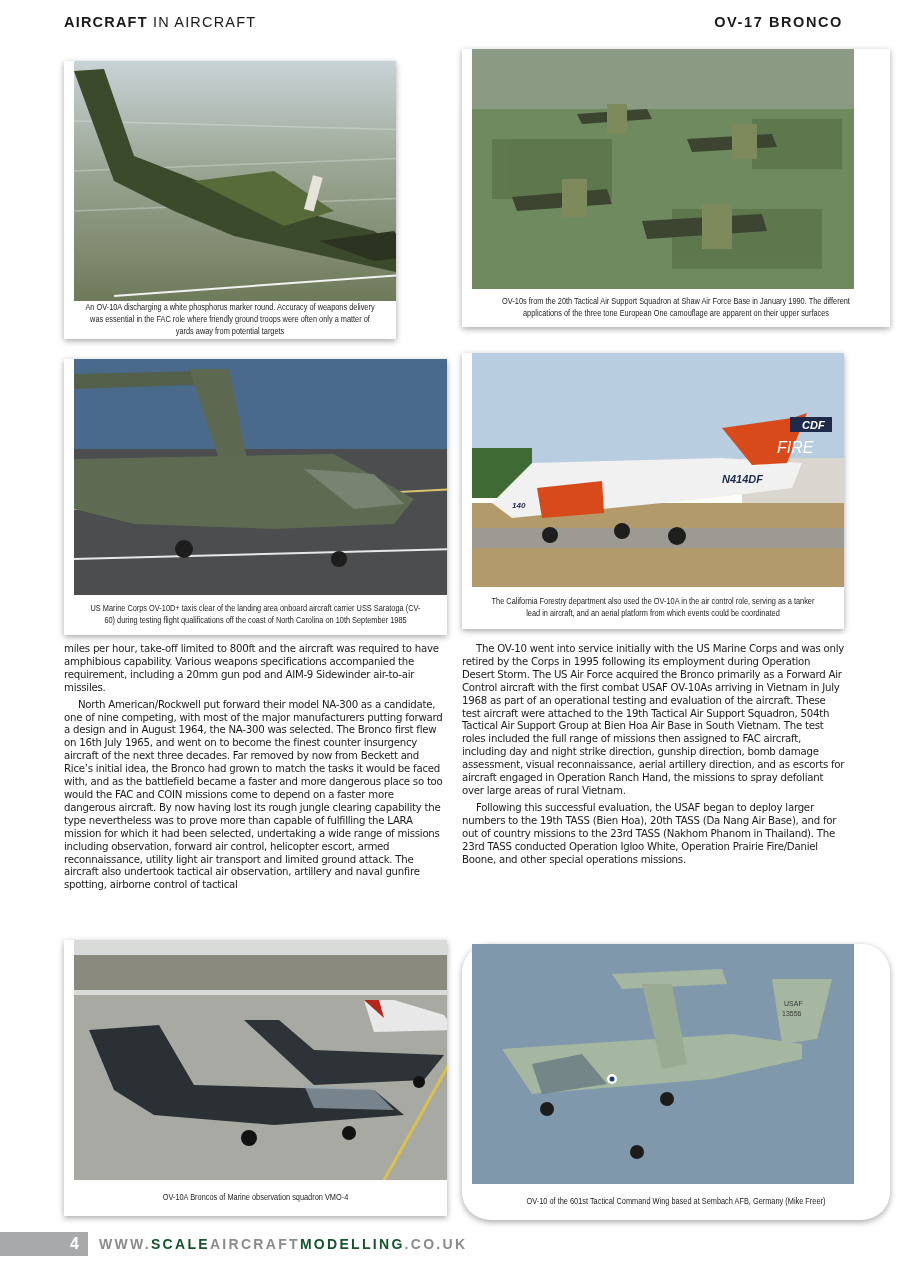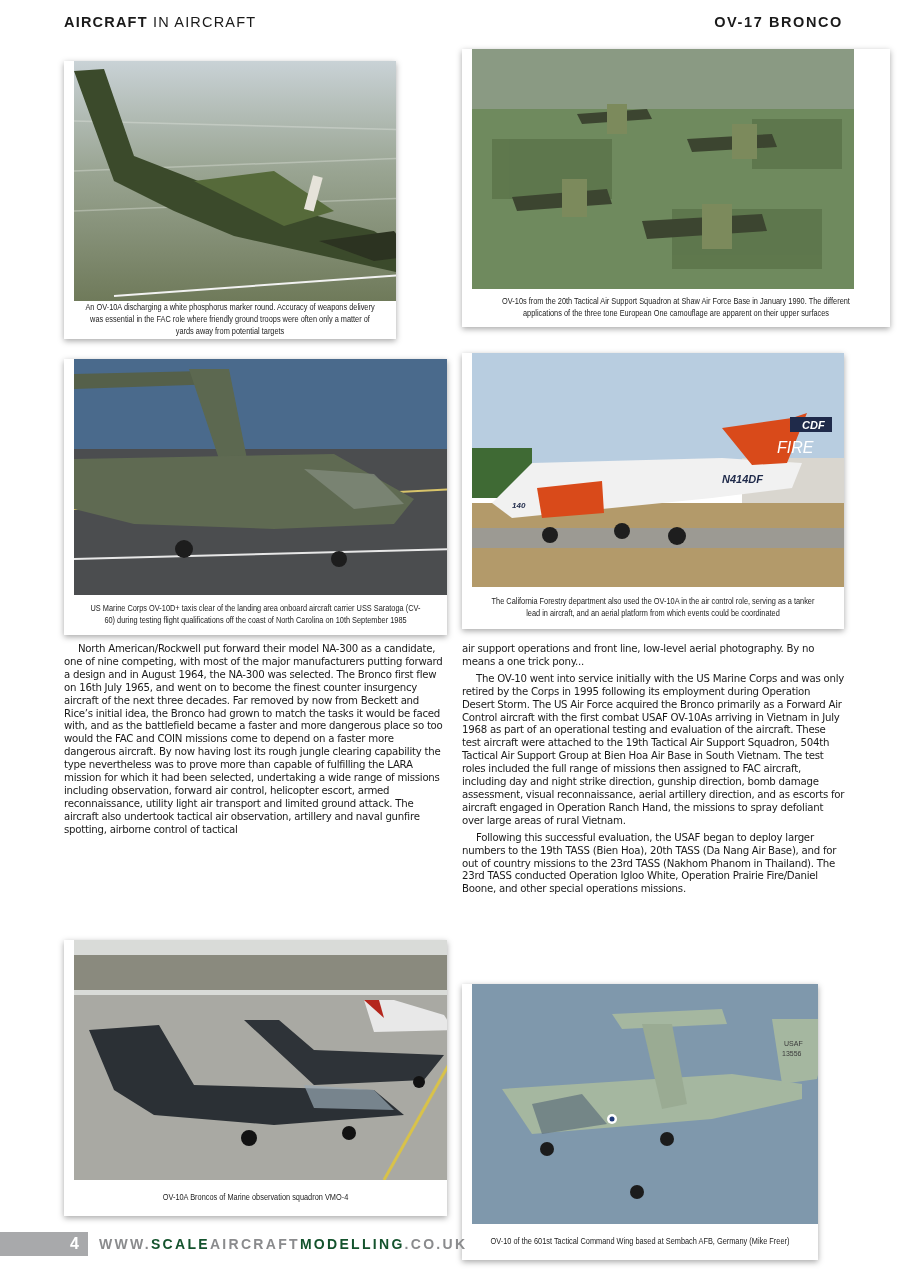--- a/index.html
+++ b/index.html
@@ -121,25 +121,25 @@
       <text x="40" y="155" font-family="Liberation Sans, sans-serif" font-size="8" font-weight="bold" font-style="italic" fill="#1f2a4a">140</text>
       <circle cx="78" cy="182" r="8" fill="#1e1e1e"></circle>
         <circle cx="150" cy="178" r="8" fill="#1e1e1e"></circle>
         <circle cx="205" cy="183" r="9" fill="#1e1e1e"></circle>
     </svg>
   </div>
   <div class="caption" style="height:42px;">The California Forestry department also used the OV-10A in the air control role, serving as a tanker lead in aircraft, and an aerial platform from which events could be coordinated</div>
 </div>
 
 <div class="body-col" style="left:64px; top:643px; width:383px;">
+  <p>miles per hour, take-off limited to 800ft and the aircraft was required to have amphibious capability. Various weapons specifications accompanied the requirement, including a 20mm gun pod and AIM-9 Sidewinder air-to-air missiles.</p>
   <p class="indent">North American/Rockwell put forward their model NA-300 as a candidate, one of nine competing, with most of the major manufacturers putting forward a design and in August 1964, the NA-300 was selected. The Bronco first flew on 16th July 1965, and went on to become the finest counter insurgency aircraft of the next three decades. Far removed by now from Beckett and Rice’s initial idea, the Bronco had grown to match the tasks it would be faced with, and as the battlefield became a faster and more dangerous place so too would the FAC and COIN missions come to depend on a faster more dangerous aircraft. By now having lost its rough jungle clearing capability the type nevertheless was to prove more than capable of fulfilling the LARA mission for which it had been selected, undertaking a wide range of missions including observation, forward air control, helicopter escort, armed reconnaissance, utility light air transport and limited ground attack. The aircraft also undertook tactical air observation, artillery and naval gunfire spotting, airborne control of tactical</p>
 </div>
 
 <div class="body-col" style="left:462px; top:643px; width:383px;">
-  <p>air support operations and front line, low-level aerial photography. By no means a one trick pony...</p>
   <p class="indent">The OV-10 went into service initially with the US Marine Corps and was only retired by the Corps in 1995 following its employment during Operation Desert Storm. The US Air Force acquired the Bronco primarily as a Forward Air Control aircraft with the first combat USAF OV-10As arriving in Vietnam in July 1968 as part of an operational testing and evaluation of the aircraft. These test aircraft were attached to the 19th Tactical Air Support Squadron, 504th Tactical Air Support Group at Bien Hoa Air Base in South Vietnam. The test roles included the full range of missions then assigned to FAC aircraft, including day and night strike direction, gunship direction, bomb damage assessment, visual reconnaissance, aerial artillery direction, and as escorts for aircraft engaged in Operation Ranch Hand, the missions to spray defoliant over large areas of rural Vietnam.</p>
   <p class="indent">Following this successful evaluation, the USAF began to deploy larger numbers to the 19th TASS (Bien Hoa), 20th TASS (Da Nang Air Base), and for out of country missions to the 23rd TASS (Nakhom Phanom in Thailand). The 23rd TASS conducted Operation Igloo White, Operation Prairie Fire/Daniel Boone, and other special operations missions.</p>
 </div>
 
 <div class="card" style="left:64px; top:940px; width:383px; height:276px;">
   <div class="photo" style="height:240px;">
     <svg width="383" height="240" viewBox="0 0 383 240">
       <rect width="383" height="55" fill="#d9dbd8"></rect>
       <rect y="15" width="383" height="35" fill="#8a8a7e"></rect>
       <rect y="55" width="383" height="185" fill="#a9a9a3"></rect>
@@ -150,21 +150,21 @@
       <path d="M290 60 L305 60 L310 78 Z" fill="#b4261c"></path>
       <path d="M230 145 L300 150 L320 170 L240 168 Z" fill="#98a8b4" opacity="0.7"></path>
       <circle cx="175" cy="198" r="8" fill="#121212"></circle>
         <circle cx="275" cy="193" r="7" fill="#121212"></circle>
         <circle cx="345" cy="142" r="6" fill="#121212"></circle>
     </svg>
   </div>
   <div class="caption" style="height:36px;">OV-10A Broncos of Marine observation squadron VMO-4</div>
 </div>
 
-<div class="card" style="left:462px; top:984px; width:356px; height:276px;">
+<div class="card" style="left:462px; top:944px; width:428px; height:276px;border-radius:28px;">
   <div class="photo" style="height:240px;">
     <svg width="382" height="240" viewBox="0 0 382 240">
       <rect width="382" height="240" fill="#7f98ac"></rect>
       <path d="M30 105 L260 90 L330 100 L330 115 L240 135 L60 150 Z" fill="#a5b7a0"></path>
       <path d="M140 30 L250 25 L255 40 L150 45 Z" fill="#a5b7a0"></path>
       <path d="M300 35 L360 35 L345 95 L310 100 Z" fill="#a5b7a0"></path>
       <path d="M170 40 L200 40 L215 120 L190 125 Z" fill="#9aab93"></path>
       <path d="M60 120 L110 110 L135 140 L70 150 Z" fill="#5f707c" opacity="0.7"></path>
       <text x="312" y="62" font-family="Liberation Sans, sans-serif" font-size="7" fill="#3a3a3a">USAF</text>
       <text x="310" y="72" font-family="Liberation Sans, sans-serif" font-size="7" fill="#3a3a3a">13556</text>

